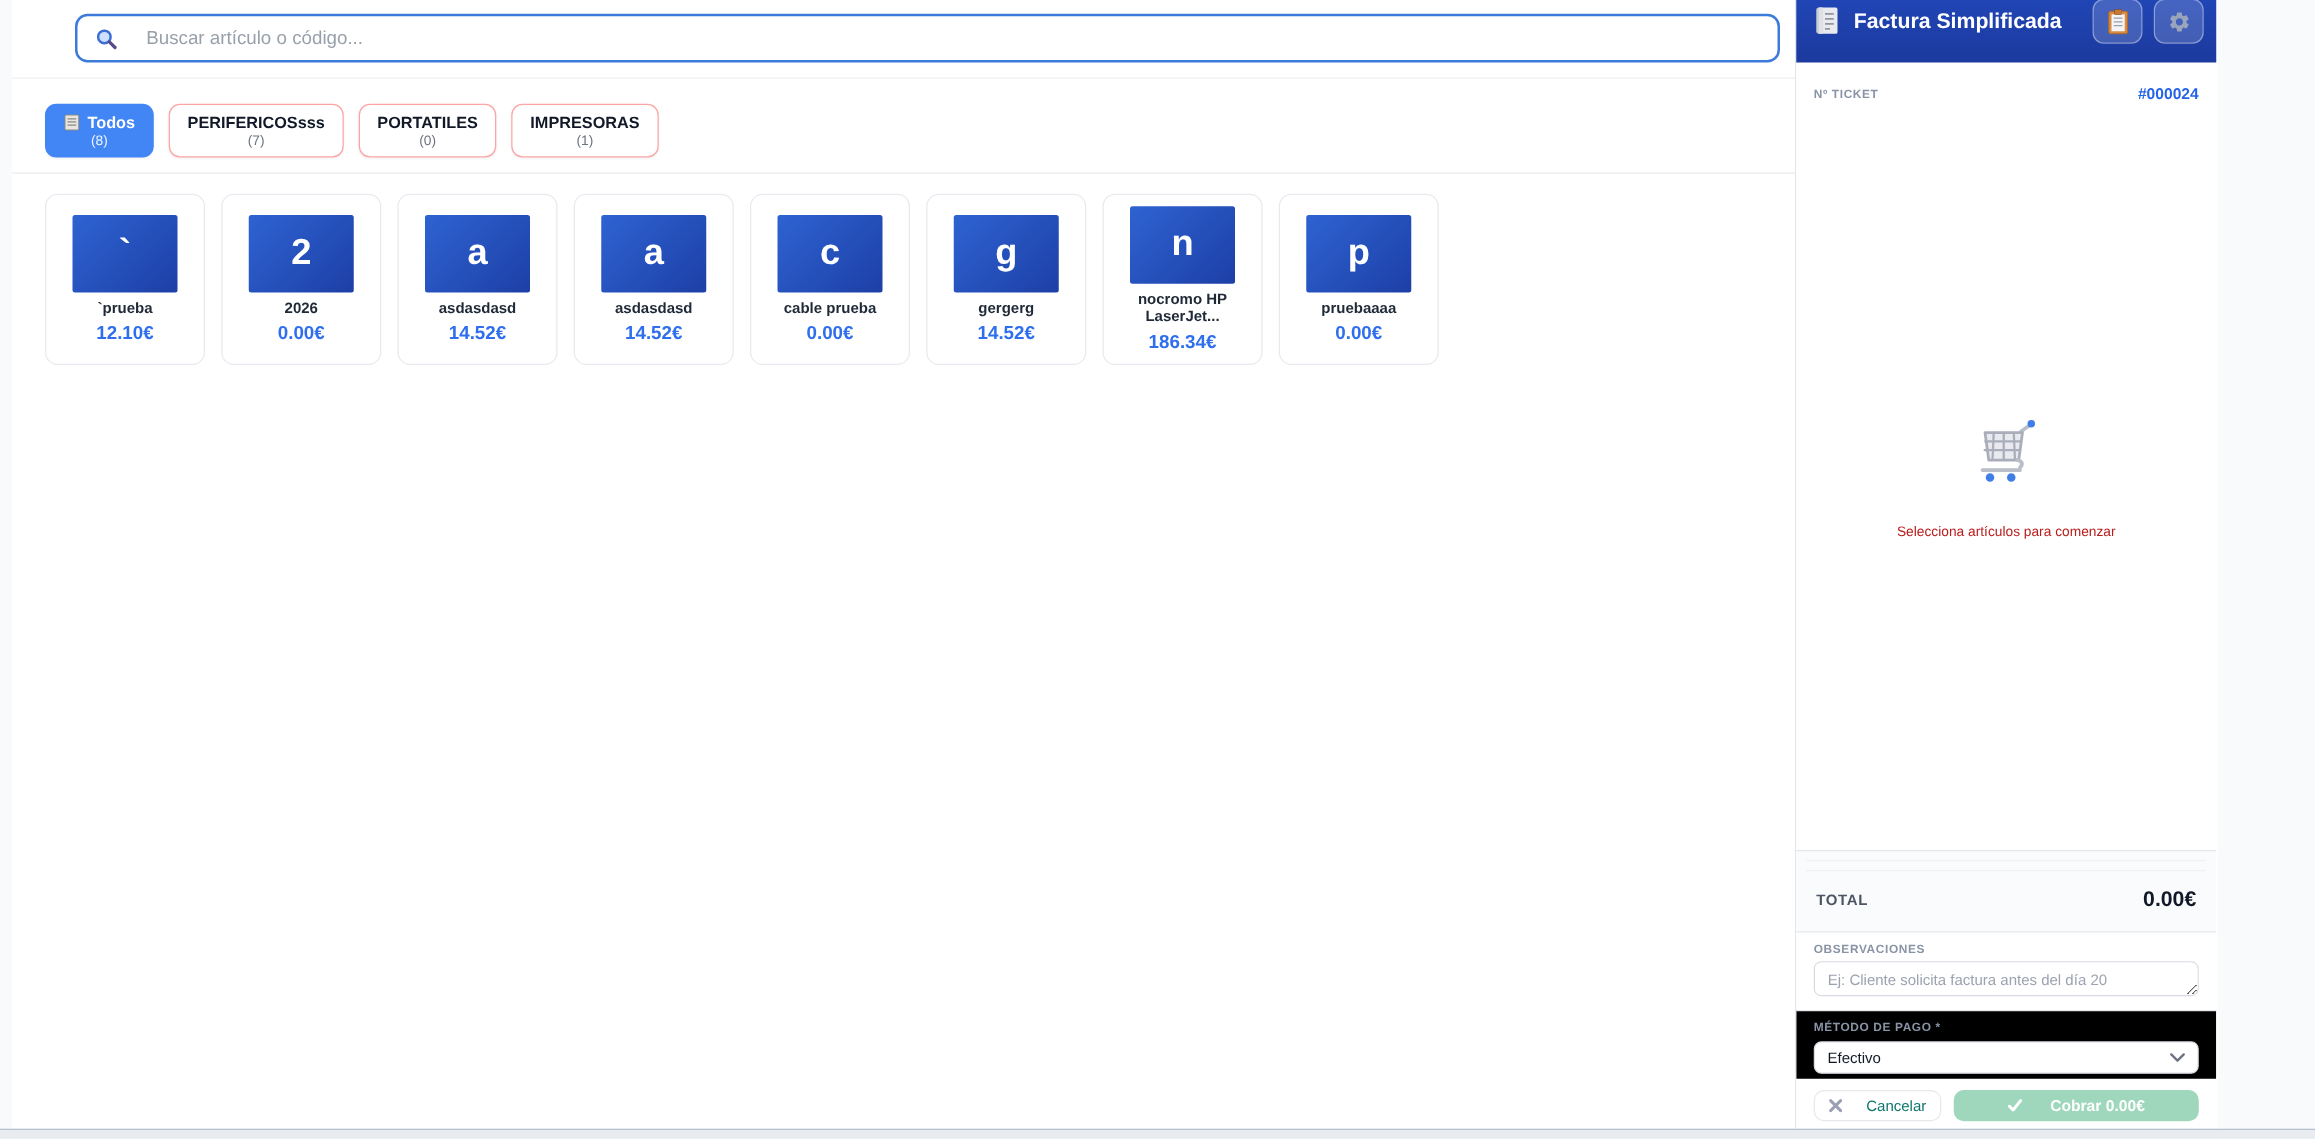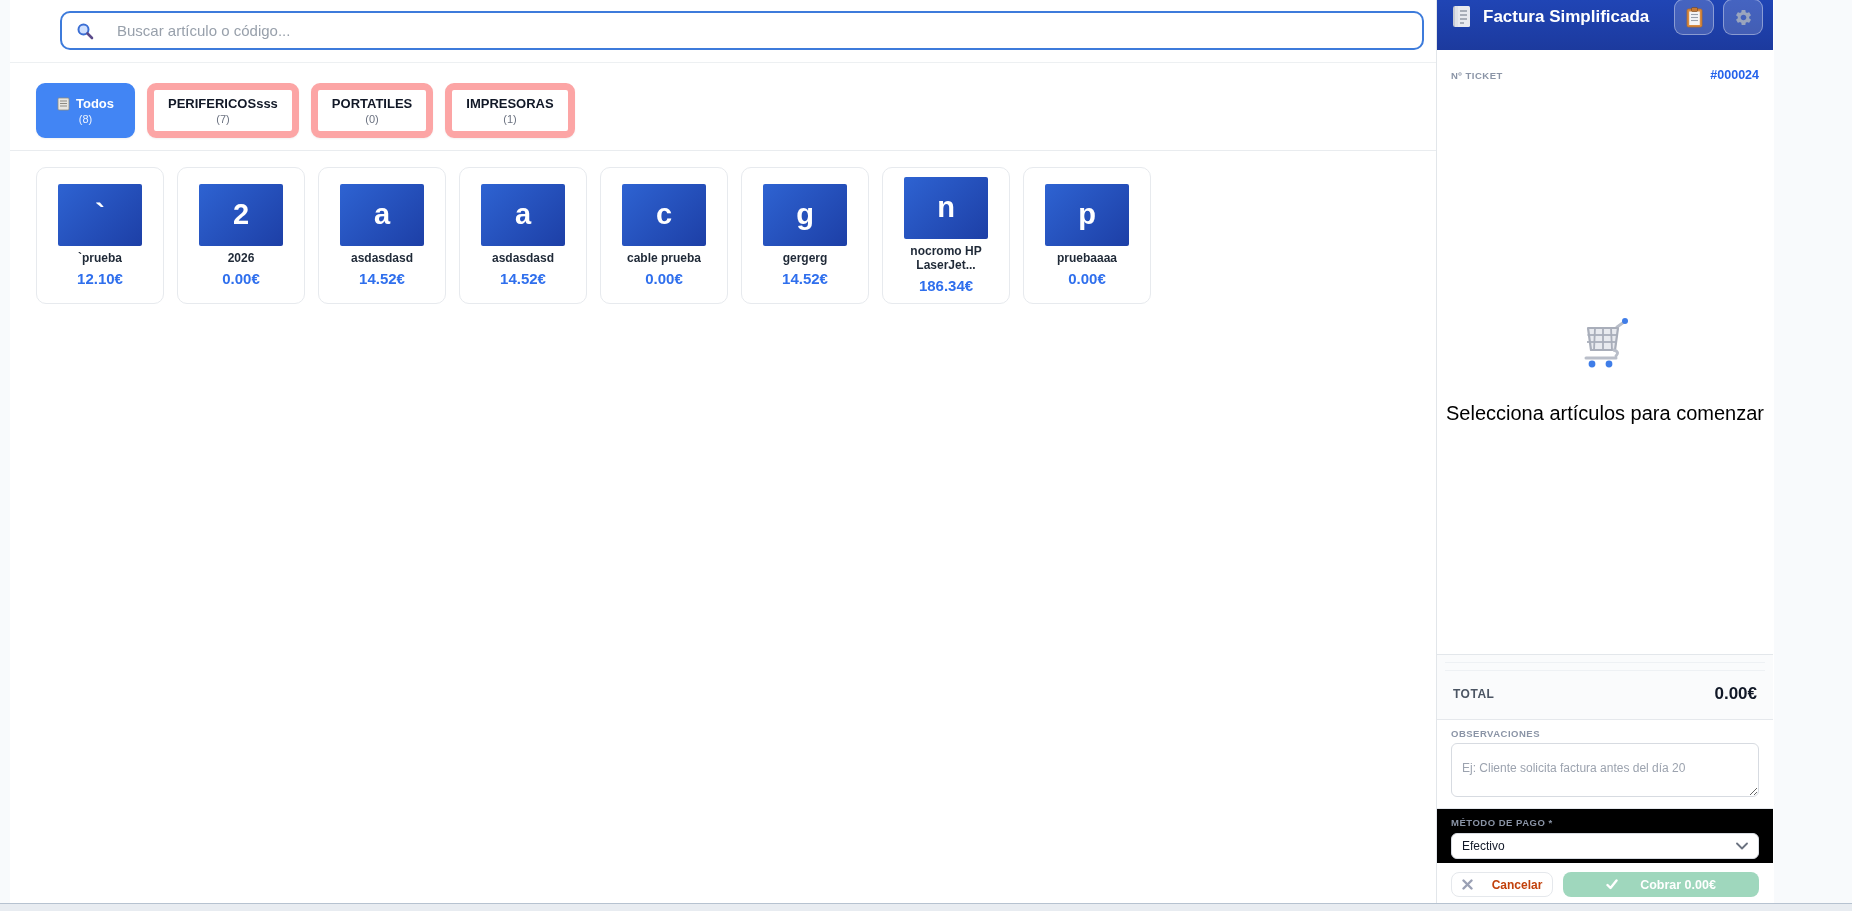--- a/index.html
+++ b/index.html
@@ -11,21 +11,21 @@
   }
   *{box-sizing:border-box;margin:0;padding:0;font-family:"Liberation Sans",sans-serif;}
   html,body{width:1852px;height:911px;overflow:hidden;background:#f8fafc;}
   .app{position:absolute;left:10px;top:0;width:1764px;height:903px;display:flex;background:#fff;}
   
   .main{width:1427px;border-right:1px solid #e2e6ea;display:flex;flex-direction:column;background:#fff;}
   .search-section{padding:11px 12px 12px 50px;border-bottom:1px solid #edf0f2;}
   .search-box{height:39px;border:2px solid #3d7bdb;border-radius:10px;display:flex;align-items:center;padding:0 14px;gap:23px;background:#fff;}
   .search-ph{font-size:15px;color:#98a0ab;}
   .tabs-section{padding:20px 0 12px 26px;border-bottom:1px solid #e9ecef;display:flex;gap:12px;align-items:stretch;}
-  .tab{min-width:82px;padding:6px 14px;border:7px solid #fca5a5;border-radius:9px;background:#fff;text-align:center;box-shadow:0 1px 2px rgba(0,0,0,.05);cursor:pointer;}
+  .tab{min-width:82px;padding:6px 14px;border:1px solid #fca5a5;border-radius:9px;background:#fff;text-align:center;box-shadow:0 1px 2px rgba(0,0,0,.05);cursor:pointer;}
   .tab-label{font-size:13px;font-weight:bold;color:#111827;display:flex;align-items:center;justify-content:center;gap:6px;}
   .tab-count{font-size:11px;color:#6b7280;margin-top:2px;}
   .tab.active{background:var(--accent);border-color:var(--accent);}
   .tab.active .tab-label{color:#fff;}
   .tab.active .tab-count{color:rgba(255,255,255,.9);}
   .cards{padding:16px 26px;display:flex;gap:13px;}
   .card{width:128px;height:137px;border:1px solid #e7eaee;border-radius:10px;background:#fff;display:flex;flex-direction:column;align-items:center;justify-content:center;gap:5px;padding:6px;cursor:pointer;}
   .tile{width:84px;height:62px;background:linear-gradient(135deg,#2e63d2,#1d3fa6);border-radius:2px;display:flex;align-items:center;justify-content:center;color:#fff;font-weight:bold;font-size:29px;line-height:1;}
   .pname{font-size:12px;font-weight:bold;color:#1f2937;text-align:center;line-height:1.2;max-width:80px;}
   .pprice{font-size:15px;font-weight:bold;color:var(--price-blue);}
@@ -34,32 +34,32 @@
   .sb-header{height:50px;flex:0 0 50px;background:linear-gradient(180deg,#2045b5,#1c3a9e);display:flex;align-items:center;padding:0 10px 16px 13px;gap:9px;}
   .sb-title{color:#fff;font-weight:bold;font-size:17px;white-space:nowrap;}
   .hdr-btns{margin-left:auto;display:flex;gap:9px;}
   .hdr-btn{width:40px;height:36px;border-radius:9px;background:rgba(255,255,255,.17);border:1px solid rgba(255,255,255,.38);display:flex;align-items:center;justify-content:center;cursor:pointer;}
   .ticket-row{display:flex;justify-content:space-between;align-items:center;padding:18px 14px 2px;}
   .sb-label{font-size:9.5px;font-weight:bold;color:#8a94a6;letter-spacing:.5px;}
   .ticket-num{font-size:12.5px;font-weight:bold;color:var(--ticket-blue);}
   .serie{padding:10px 14px 13px;border-bottom:1px solid #edf0f2;}
   .selectbox{margin-top:5px;height:24px;border:1px solid #d7dbe1;border-radius:6px;background:#fff;display:flex;align-items:center;justify-content:space-between;padding:0 10px;font-size:12px;color:#111827;box-shadow:0 1px 1px rgba(0,0,0,.03);cursor:pointer;}
   .cart-empty{flex:1;display:flex;flex-direction:column;align-items:center;justify-content:center;gap:30px;}
-  .empty-msg{font-size:20px;color:#000000;}
+  .empty-msg{font-size:11px;color:#b91c1c;}
   .summary{border-top:1px solid #e3e7eb;background:#fafbfc;}
   .hairline{height:8px;border-bottom:1px solid #eef1f4;margin:0 8px;}
   .total-row{display:flex;justify-content:space-between;align-items:center;padding:13px 16px 15px;}
   .total-label{font-size:12px;font-weight:bold;color:#4b5563;letter-spacing:.5px;}
   .total-value{font-size:17px;font-weight:bold;color:#111827;}
   .obs{border-top:1px solid #e5e8ec;padding:8px 14px 11px;background:#fff;}
-  .obs textarea{display:block;width:100%;height:54px;margin-top:4px;border:1px solid #d7dbe1;border-radius:6px;padding:17px 10px;font-size:12px;color:#111827;resize:both;}
+  .obs textarea{display:block;width:100%;height:28px;margin-top:4px;border:1px solid #d7dbe1;border-radius:6px;padding:7px 10px;font-size:12px;color:#111827;resize:both;}
   .obs textarea::placeholder{color:#9ca3af;}
   .pago{border-top:1px solid #e5e8ec;padding:8px 14px 4px;background:#000000;}
   .actions{display:flex;gap:10px;padding:9px 14px 6px;align-items:center;}
-  .btn-cancel{flex:0 0 102px;height:25px;border:1px solid #e5e8ec;border-radius:8px;background:#fff;color:#c2410c;font-weight:bold;font-size:12px;display:flex;align-items:center;justify-content:center;gap:19px;cursor:pointer;}
+  .btn-cancel{flex:0 0 102px;height:25px;border:1px solid #e5e8ec;border-radius:8px;background:#fff;color:#0f766e;font-weight:normal;font-size:12px;display:flex;align-items:center;justify-content:center;gap:19px;cursor:pointer;}
   .btn-cobrar{flex:1;height:25px;border:none;border-radius:8px;background:var(--cobrar-green);color:#fff;font-weight:bold;font-size:12.5px;display:flex;align-items:center;justify-content:center;gap:22px;cursor:pointer;}
   .bottom-strip{position:absolute;left:0;top:903px;width:1852px;height:8px;background:#e8ecf1;border-top:1px solid #b6c2d0;}
   svg{display:block;}
 </style>
 </head>
 <body>
 
 <div class="app">
 
   <div class="main">

